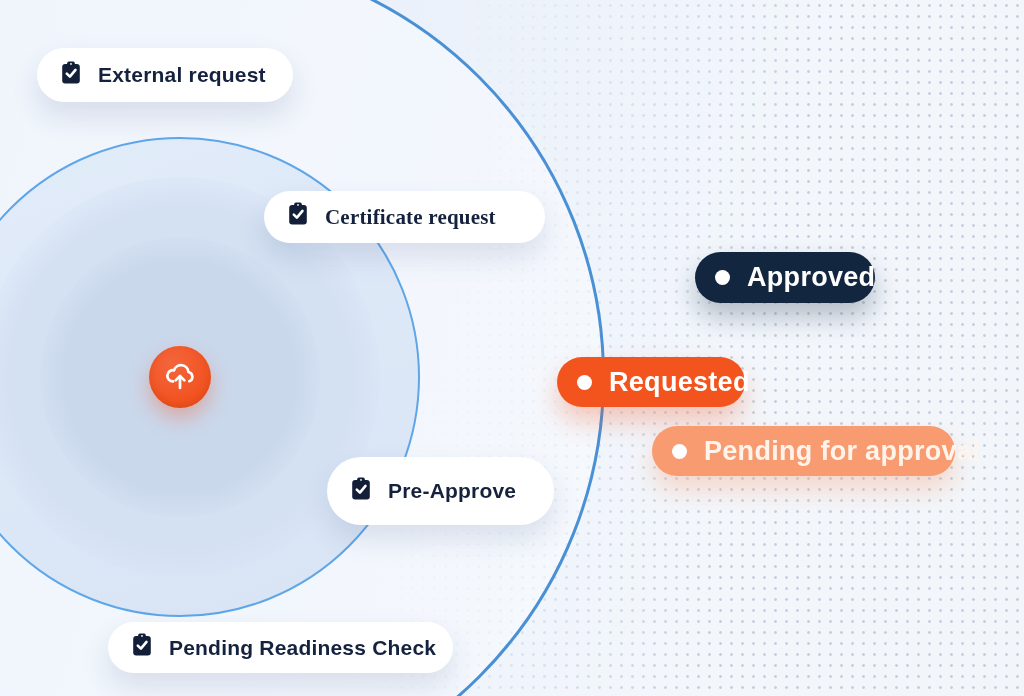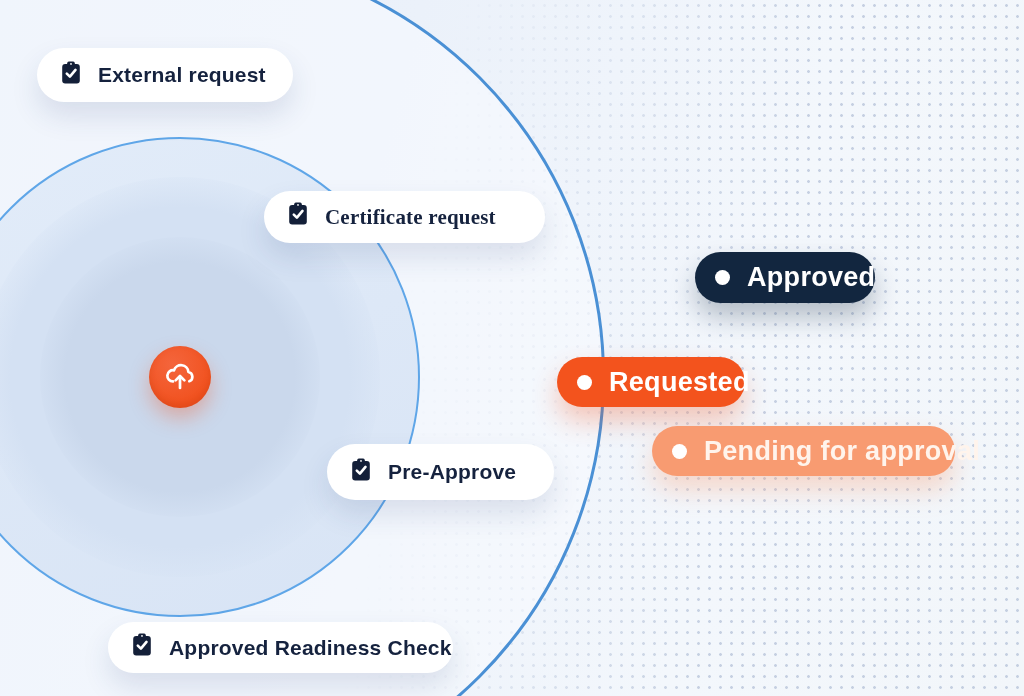--- a/index.html
+++ b/index.html
@@ -81,21 +81,21 @@
     font-size: 27px;
     letter-spacing: 0.3px;
     white-space: nowrap;
   }
   .status-dot {
     width: 15px; height: 15px; border-radius: 50%;
     background: #ffffff; flex: 0 0 auto;
   }
   .pill-external  { left: 37px;  top: 48px;  width: 256px; height: 54px; }
   .pill-certreq   { left: 264px; top: 191px; width: 281px; height: 52px; font-family: Liberation Serif, serif; }
-  .pill-preapprove{ left: 327px; top: 444px; width: 227px; height: 56px; }
+  .pill-preapprove{ left: 327px; top: 457px; width: 227px; height: 68px; }
   .pill-instant   { left: 108px; top: 622px; width: 345px; height: 51px; }
   .pill-approved  {
     left: 695px; top: 252px; width: 180px; height: 51px;
     background: #12263f;
     box-shadow: 0 14px 26px rgba(18, 38, 63, 0.28);
   }
   .pill-requested {
     left: 557px; top: 357px; width: 188px; height: 50px;
     background: #f3531d;
     box-shadow: 0 14px 26px rgba(243, 83, 29, 0.30);
@@ -168,21 +168,21 @@
 
   <div class="task-pill pill-instant">
     <span class="clip-icon">
       <svg width="26" height="26" viewBox="0 0 26 26">
         <rect x="9.2" y="1.6" width="7.6" height="5" rx="1.6" fill="#131f38"></rect>
         <rect x="4.2" y="4" width="17.6" height="19.6" rx="3" fill="#131f38"></rect>
         <circle cx="13" cy="3.9" r="0.9" fill="#ffffff"></circle>
         <path d="M8.8 13.6 l3.1 3.1 5.6 -6.8" stroke="#ffffff" stroke-width="2.6" fill="none" stroke-linecap="round" stroke-linejoin="round"></path>
       </svg>
     </span>
-    <span>Approved Readiness Check</span>
+    <span>Pending Readiness Check</span>
   </div>
 
   <div class="status-pill pill-approved">
     <span class="status-dot"></span>
     <span>Approved</span>
   </div>
 
   <div class="status-pill pill-requested">
     <span class="status-dot"></span>
     <span>Requested</span>

